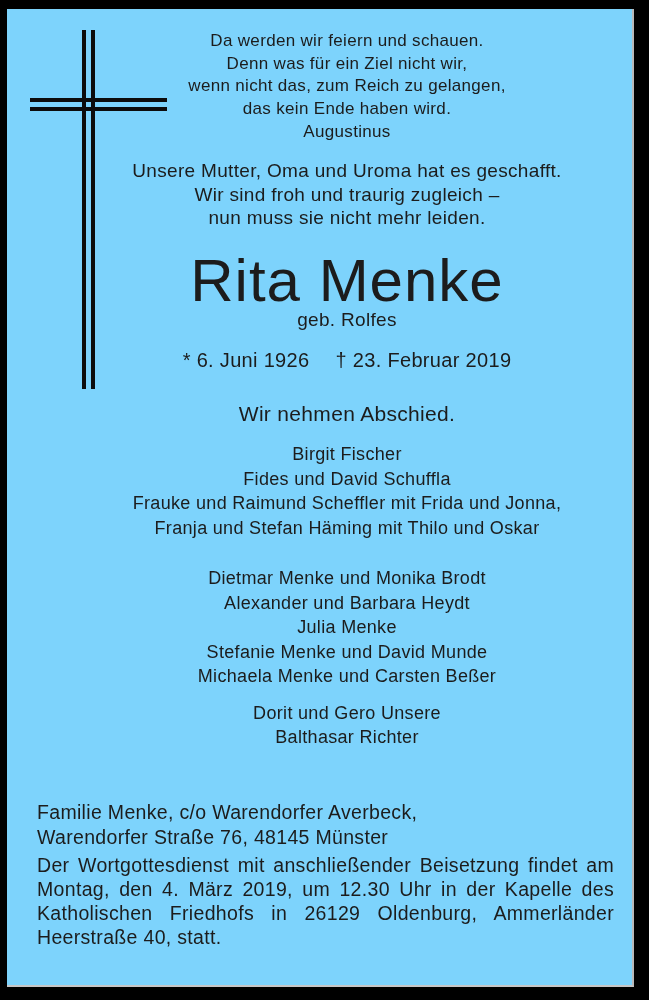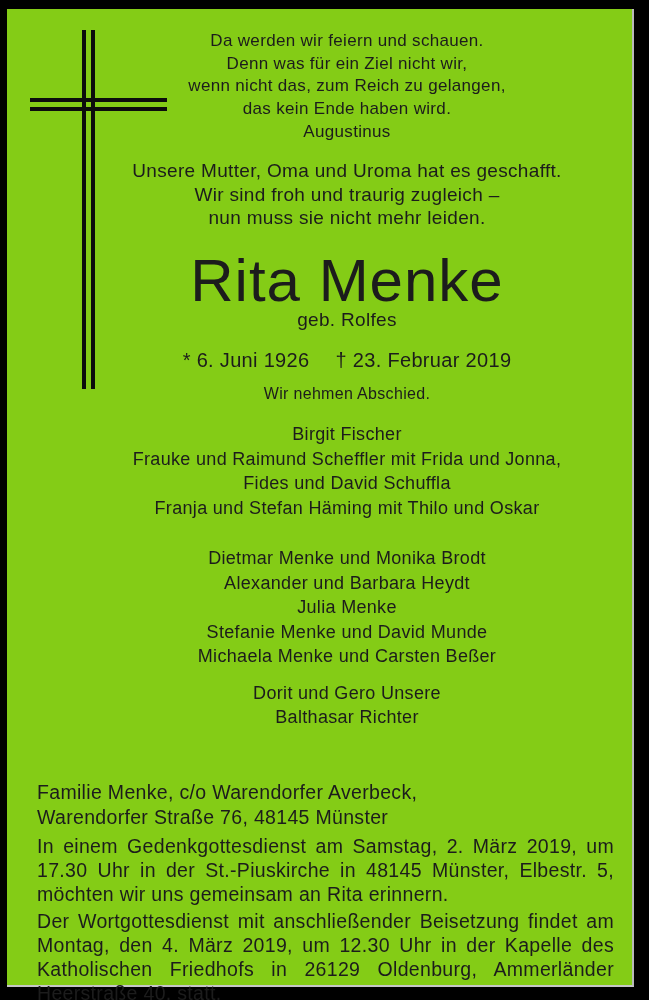--- a/index.html
+++ b/index.html
@@ -15,21 +15,21 @@
     font-family: "Liberation Sans", "DejaVu Sans", sans-serif;
     color: #1c1c1c;
     letter-spacing: 0.02em;
   }
   .card {
     position: absolute;
     left: 7px;
     top: 9px;
     width: 627px;
     height: 978px;
-    background: #84cc16;
+    background: #7dd3fc;
     box-sizing: border-box;
     border-right: 2px solid #b9b9b9;
     border-bottom: 2px solid #c6c6c6;
   }
   
   .cross { position: absolute; left: 0; top: 0; }
   .cross-h {
     position: absolute;
     left: 23px; top: 89px;
     width: 137px; height: 13px;
@@ -79,22 +79,22 @@
     line-height: 22px;
   }
   .dates {
     margin-top: 17px;
     font-size: 20px;
     line-height: 24px;
     white-space: nowrap;
   }
   .dates .birth { margin-right: 26px; }
   .farewell {
-    margin-top: 10px;
-    font-size: 16px;
+    margin-top: 30px;
+    font-size: 21px;
     line-height: 24.5px;
   }
   .mourner-group {
     font-size: 18px;
     line-height: 24.5px;
   }
   .group1 { margin-top: 16px; }
   .group2 { margin-top: 26px; }
   .group3 { margin-top: 12px; }
   
@@ -146,22 +146,22 @@
     <div class="maiden">geb. Rolfes</div>
 
     <div class="dates">
       <span class="birth">* 6. Juni 1926</span><span>† 23. Februar 2019</span>
     </div>
 
     <div class="farewell">Wir nehmen Abschied.</div>
 
     <div class="mourner-group group1">
       <div>Birgit Fischer</div>
+      <div>Fides und David Schuffla</div>
       <div>Frauke und Raimund Scheffler mit Frida und Jonna,</div>
-      <div>Fides und David Schuffla</div>
       <div>Franja und Stefan Häming mit Thilo und Oskar</div>
     </div>
 
     <div class="mourner-group group2">
       <div>Dietmar Menke und Monika Brodt</div>
       <div>Alexander und Barbara Heydt</div>
       <div>Julia Menke</div>
       <div>Stefanie Menke und David Munde</div>
       <div>Michaela Menke und Carsten Beßer</div>
     </div>
@@ -173,19 +173,18 @@
 
   </div>
 
   <div class="left-col">
 
     <div class="contact">
       <div>Familie Menke, c/o Warendorfer Averbeck,</div>
       <div>Warendorfer Straße 76, 48145 Münster</div>
     </div>
 
-    <div class="announcement para1">In einem Gedenkgottesdienst am Samstag, 2. März 2019, um 17.30 Uhr in der St.-Piuskirche in 48145 Münster, Elbestr. 5, möchten wir uns gemeinsam an Rita erinnern.</div>
 
     <div class="announcement para2">Der Wortgottesdienst mit anschließender Beisetzung findet am Montag, den 4. März 2019, um 12.30 Uhr in der Kapelle des Katholischen Friedhofs in 26129 Oldenburg, Ammerländer Heerstraße 40, statt.</div>
 
   </div>
 
 </div>
 
 </body></html>

